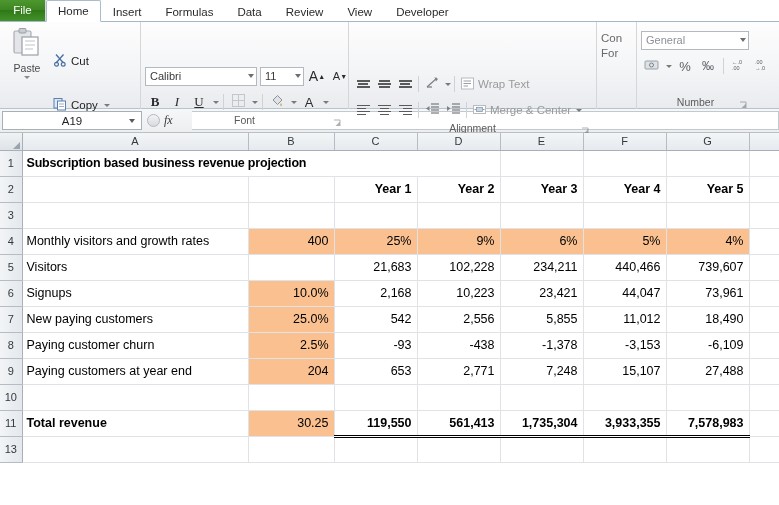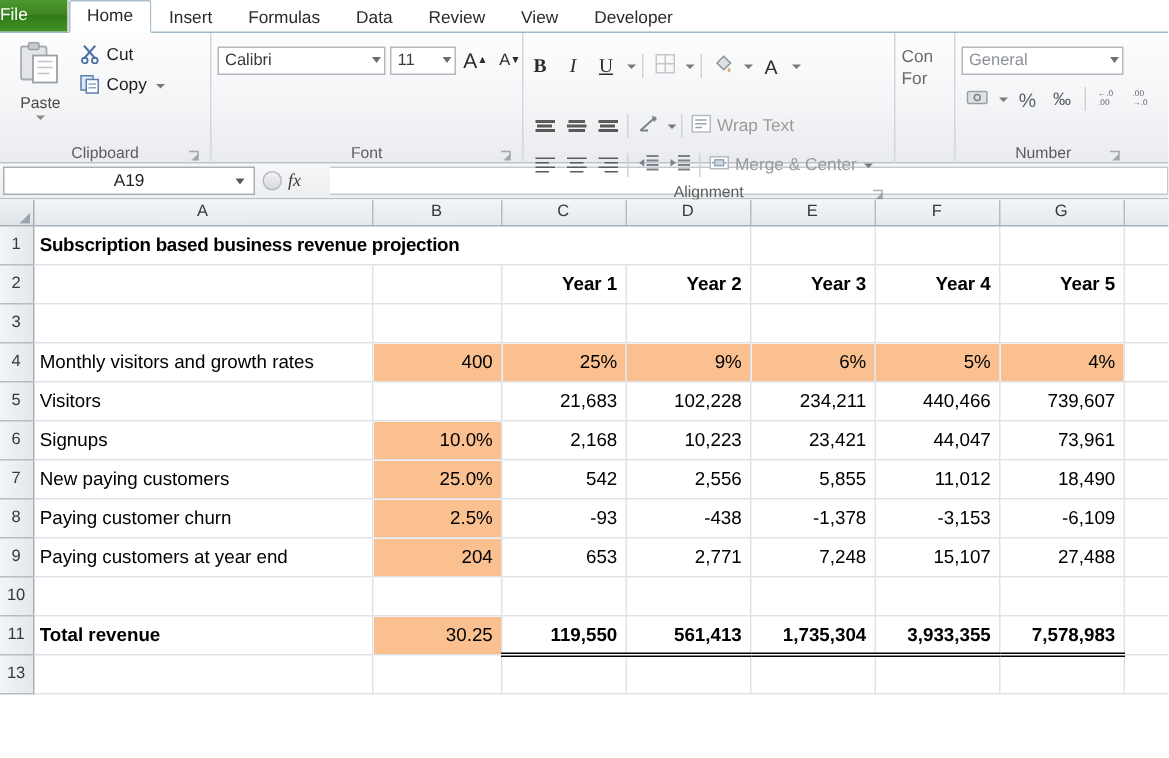--- a/index.html
+++ b/index.html
@@ -21,21 +21,21 @@
     border-bottom: 1px solid #a0b8c8;
     display: flex;
     align-items: flex-end;
     padding-left: 0;
   }
   .tab-file {
     width: 46px; height: 22px;
     background: linear-gradient(to bottom, #4e9a2f 0%, #3e8523 48%, #2f7a17 52%, #44912a 100%);
     color: #ffffff;
     font-size: 11.5px;
-    display: flex; align-items: center; 
+    display: flex; align-items: center; justify-content: center;
     border-right: 1px solid #d7d7d7;
   }
   .tab {
     height: 20px;
     padding: 0 11px;
     font-size: 11.5px;
     color: #2a2a2a;
     display: flex; align-items: center; justify-content: center;
     background: transparent;
     border: 1px solid transparent;
@@ -84,21 +84,21 @@
   
   .clip { width: 140px; }
   .paste-btn {
     width: 46px;
     display: flex; flex-direction: column; align-items: center;
     padding-top: 2px;
   }
   .paste-label { font-size: 10.5px; color: #4a4a4a; margin-top: 1px; }
   .paste-arrow { width: 0;height:0;border-left:3px solid transparent;border-right:3px solid transparent;border-top:3px solid #8a8a8a;margin-top:2px;}
   .clip-items { display:flex; flex-direction: column; justify-content: flex-start; padding-top:3px; gap:2px;}
-  .clip-item { display:flex; align-items:center; height:18px; font-size:11.5px; color:#1f1f1f; gap:4px; padding-left:3px;}
+  .clip-item { display:flex; align-items:center; height:18px; font-size:11.5px; color:#1f1f1f; gap:4px; padding-left:3px;margin-top:24px;}
   .mini-caret { width:0;height:0;border-left:3px solid transparent;border-right:3px solid transparent;border-top:3px solid #7a7a7a;margin-left:2px;}
 
   
   .fontg { width: 208px; }
   .f-row { display:flex; align-items:center; height:22px; gap:3px; }
   .f-row2 { display:flex; align-items:center; height:22px; gap:2px; margin-top:4px; }
   .combo {
     height: 19px; background:#fff; border:1px solid #b4b9bf;
     display:flex; align-items:center; padding:0 2px 0 4px;
     font-size:11px; color:#3a3a3a; position:relative;
@@ -127,21 +127,21 @@
 
   
   .fbar {
     height: 24px;
     background: linear-gradient(to bottom,#f6f7f8,#eceef0);
     border-bottom: 1px solid #b8bfc5;
     display: flex; align-items: center;
     padding: 0 0 0 0;
   }
   .namebox {
-    width: 168px; height: 19px; margin-left: 2px;
+    width: 140px; height: 19px; margin-left: 2px;
     background:#fff; border:1px solid #a8b0b6;
     display:flex; align-items:center; justify-content:center;
     font-size:11.5px; color:#1f1f1f; position:relative;
   }
   .namebox .nb-caret{position:absolute;right:6px;top:7px;width:0;height:0;border-left:3.5px solid transparent;border-right:3.5px solid transparent;border-top:4px solid #5a5a5a;}
   .fb-split {
     width: 22px; height: 19px; display:flex;align-items:center;justify-content:center;
   }
   .fb-split-dot{width:13px;height:13px;border-radius:50%;background:linear-gradient(to bottom,#f2f3f5,#d8dade);border:1px solid #b6b9bd;}
   .fx { width:28px; font-size:12px; font-style:italic; font-family:"Liberation Serif",serif; color:#3a3a3a;}
@@ -278,21 +278,21 @@
         <span class="rg-launch">
           <svg width="9" height="9" viewBox="0 0 9 9">
               <path d="M1 1h6v6" fill="none" stroke="#6b7076" stroke-width="1"></path>
               <path d="M7 7 L2.5 7 L7 2.5 Z" fill="#6b7076"></path>
             </svg>
         </span>
       </div>
     </div>
 
     <div class="rgroup fontg">
-      <div class="rg-body" style="flex-direction:row;padding-top:4px;">
+      <div class="rg-body" style="flex-direction:column;padding-top:4px;margin-top:36px;">
         <div class="f-row">
           <div class="combo" style="width:112px">
             <span class="cv">Calibri</span>
             <span class="carr"></span>
           </div>
           <div class="combo" style="width:44px">
             <span class="cv">11</span>
             <span class="carr"></span>
           </div>
           <div class="btn-sq">

